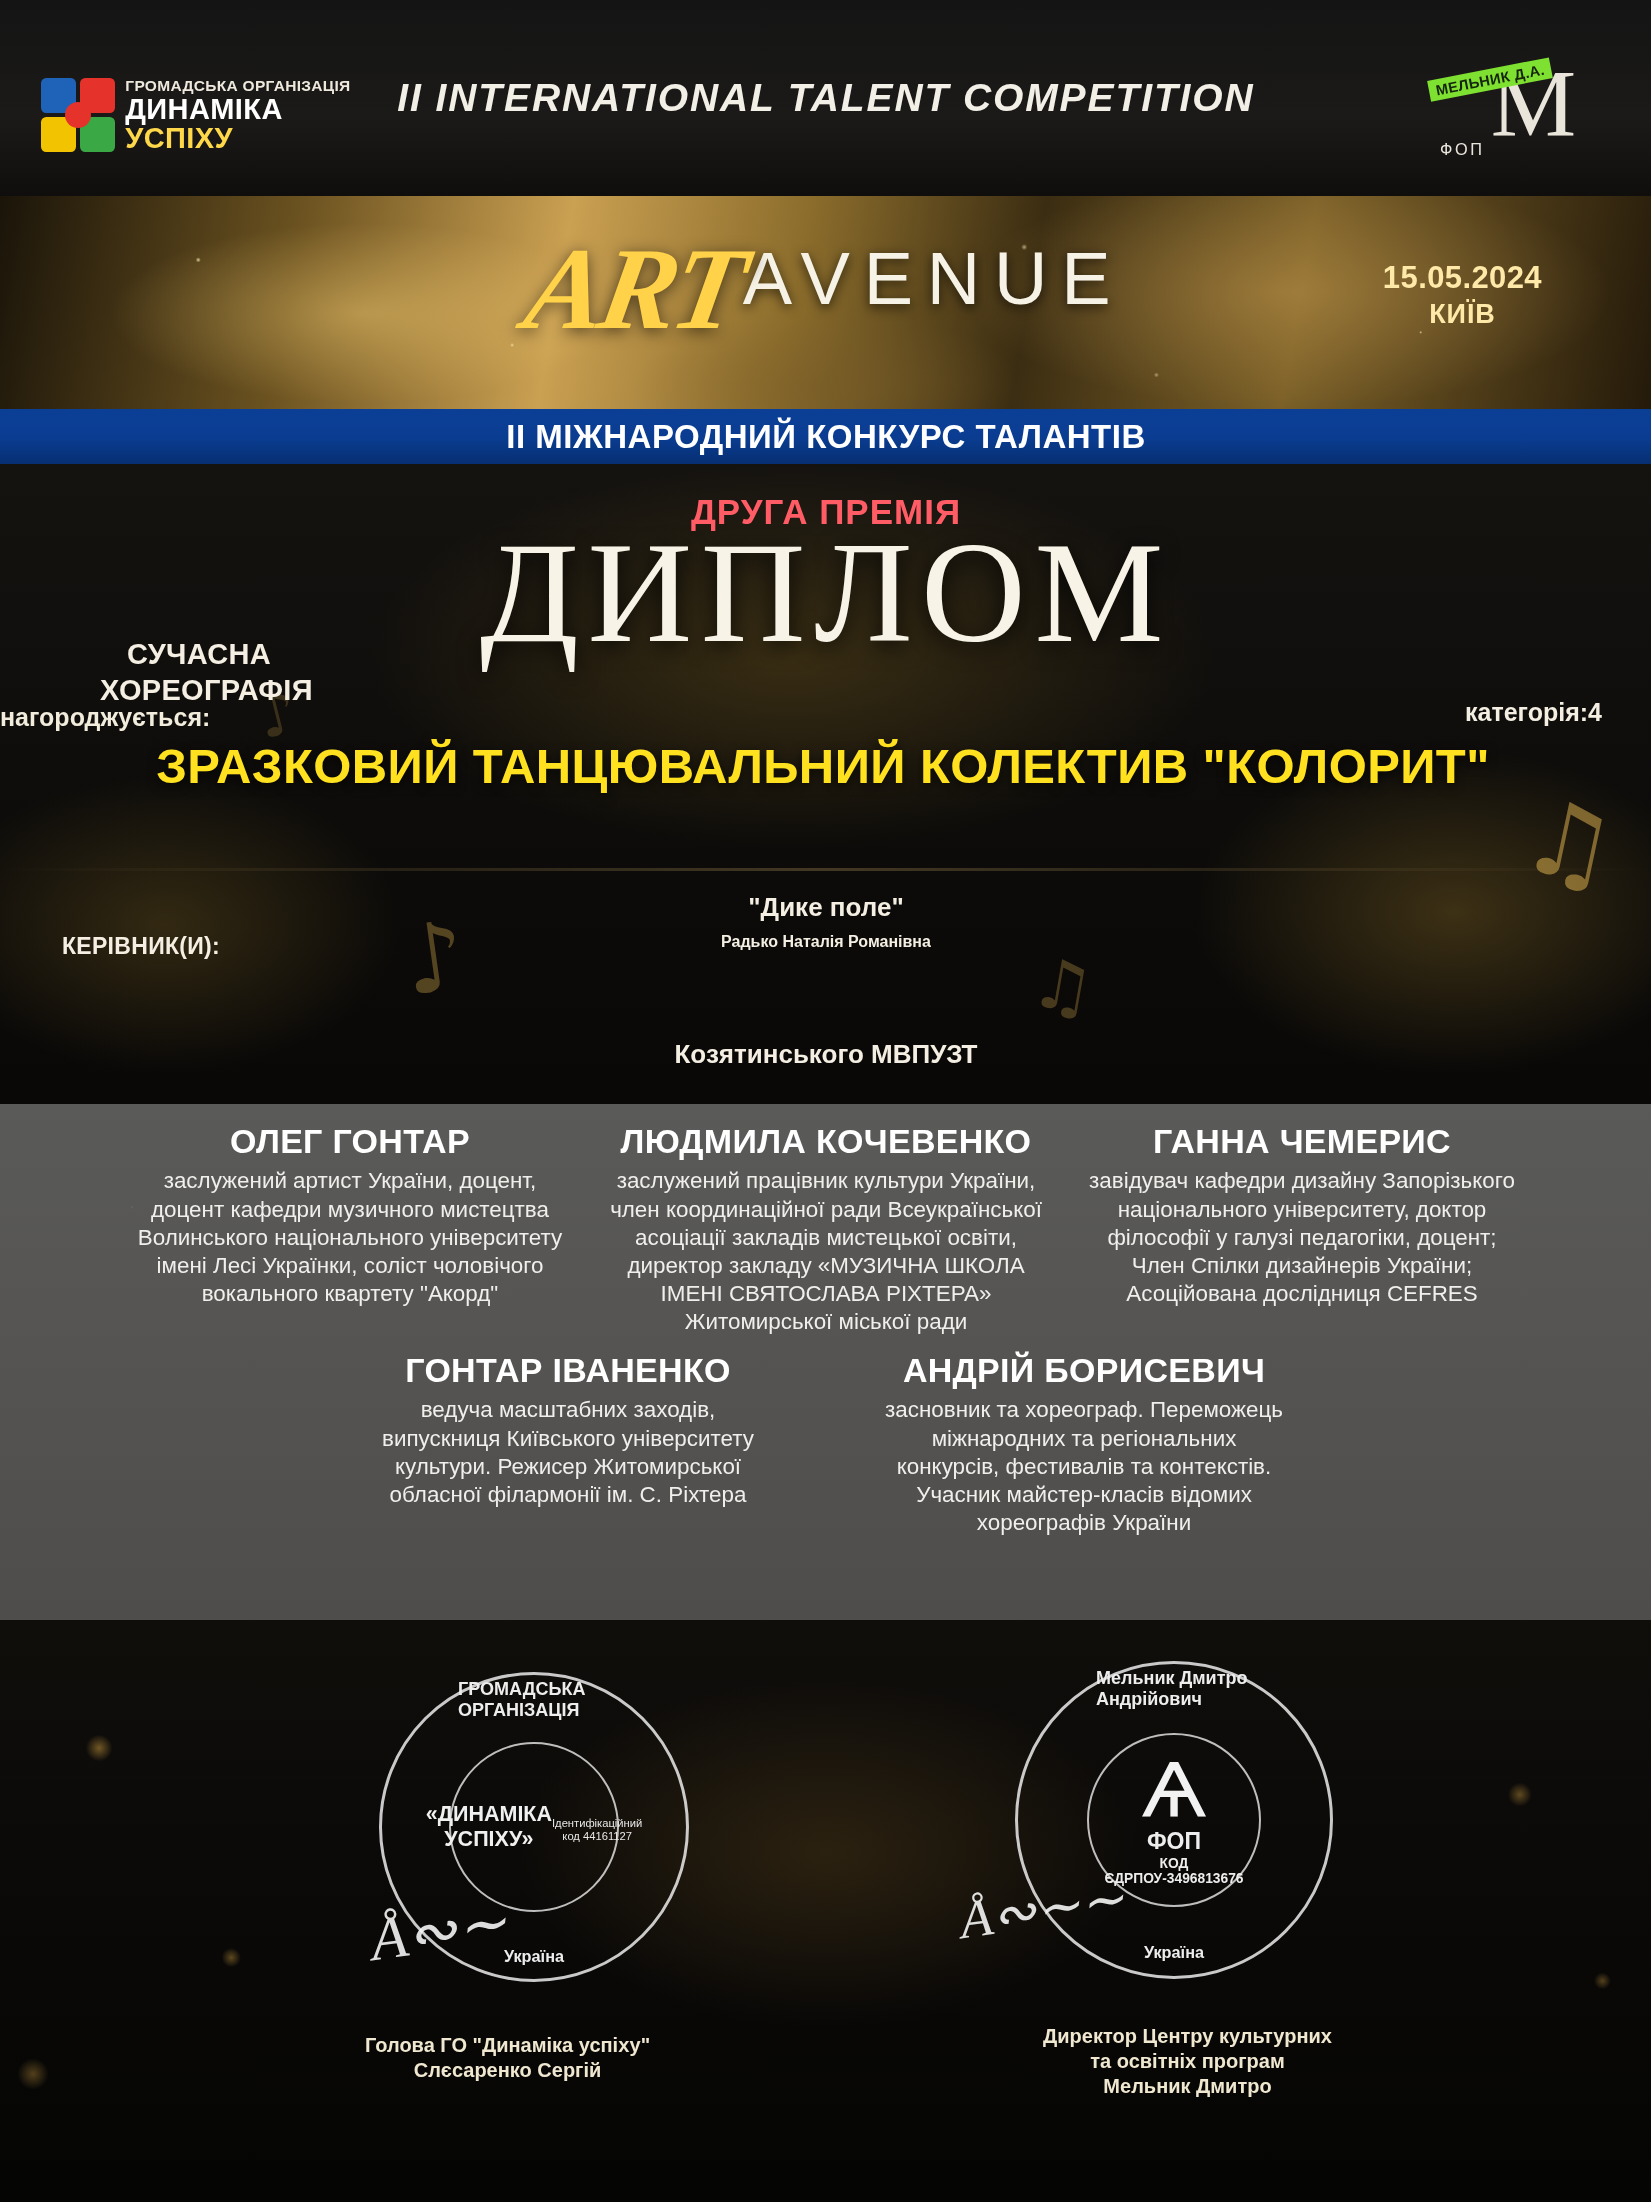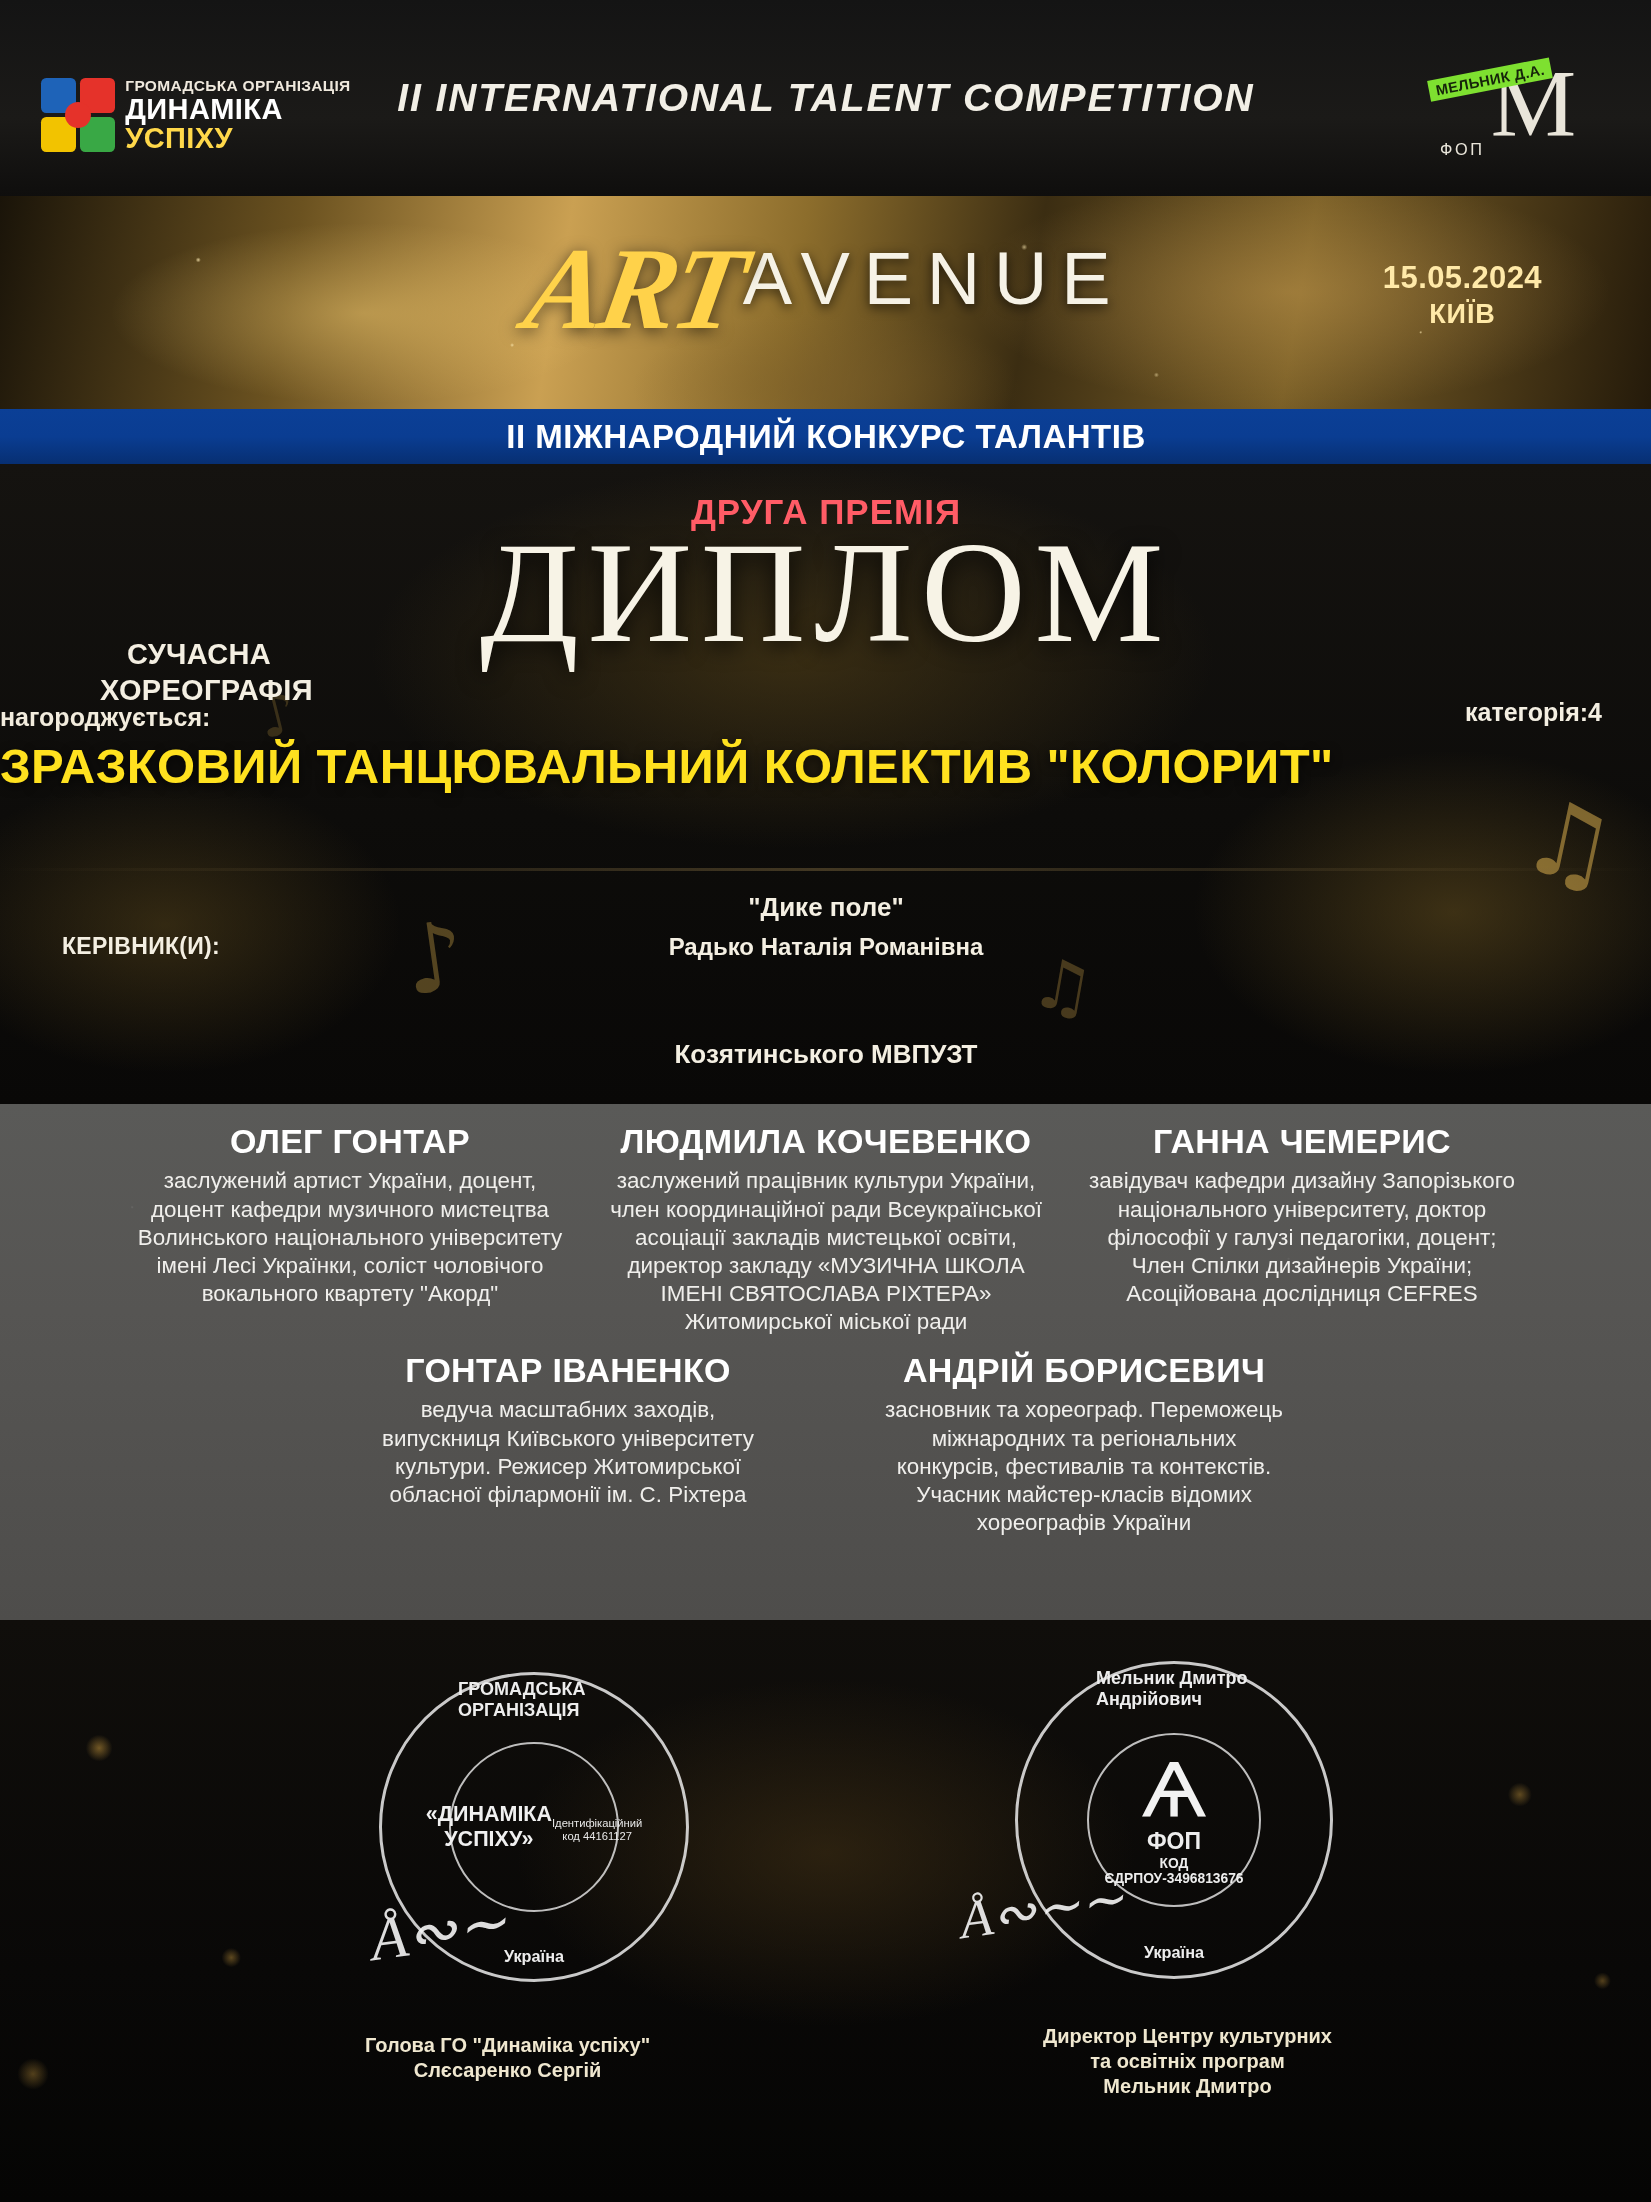--- a/index.html
+++ b/index.html
@@ -192,41 +192,41 @@
     width: 198px; text-align:center;
     color:#f4efe2; font-size: 29px; font-weight: bold; line-height: 1.25;
     letter-spacing: 0.3px;
   }
   .awarded-label {
     position:absolute; left:0; right:0; top: 239px;
     text-align:left; color:#f2ecdd; font-size: 25px; font-weight: bold;
   }
   .winner {
     position:absolute; left: 0; right: 6px; top: 275px;
-    text-align:left;
+    text-align:center;
     color:#ffe11f;
     font-size: 49px; font-weight: bold; line-height: 1.12;
     letter-spacing: 0.4px;
     text-shadow: 0 2.6px 10.3px rgba(0,0,0,.7);
   }
   .divider {
     position:absolute; left:0; right:0; top: 404px; height: 2.6px;
     background: linear-gradient(90deg, rgba(0,0,0,0), rgba(120,100,60,.5), rgba(0,0,0,0));
   }
   .piece {
     position:absolute; left:0; right:0; top: 428px;
     text-align:center; color:#f4efe2; font-size: 26px; font-weight: bold;
   }
   .leader-label {
     position:absolute; left: 62px; top: 469px;
     color:#f4efe2; font-size: 23px; font-weight: bold; letter-spacing: 0.3px;
   }
   .leader-name {
     position:absolute; left:0; right:0; top: 469px;
-    text-align:center; color:#f4efe2; font-size: 24px; font-weight: bold;
+    text-align:center; color:#f4efe2; font-size: 16px; font-weight: bold;
   }
   .institution {
     position:absolute; left:0; right:0; top: 575px;
     text-align:center; color:#f4efe2; font-size: 26px; font-weight: bold;
   }
 
   
   .jury {
     position: relative;
     height: 516px;

